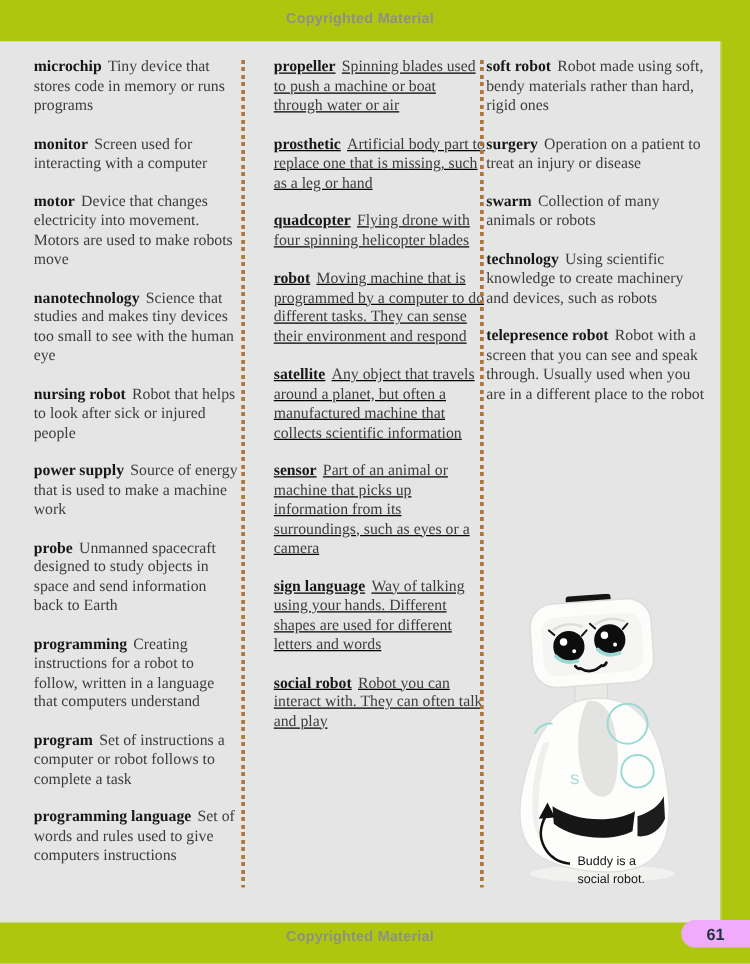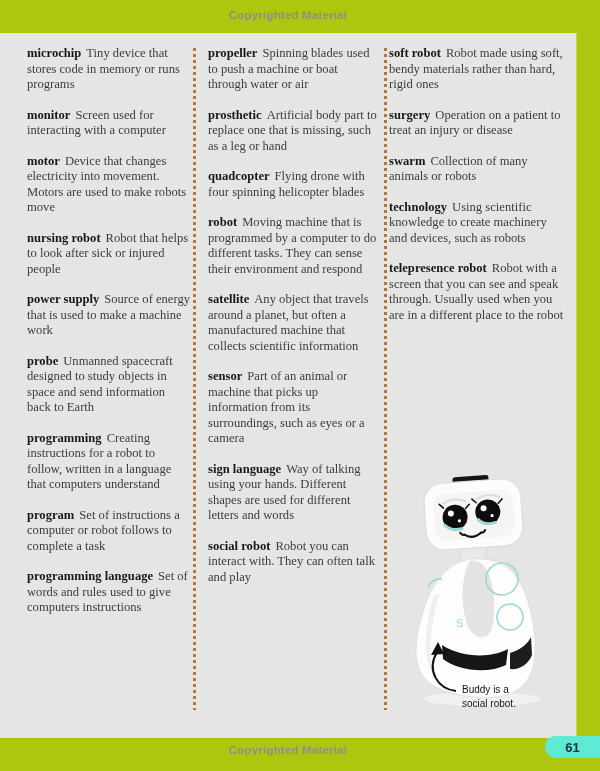--- a/index.html
+++ b/index.html
@@ -14,28 +14,28 @@
   }
   .watermark{
     position:absolute;left:0;width:576px;text-align:center;
     font-family:"Liberation Sans",sans-serif;font-weight:bold;
     font-size:11.5px;color:#8d9183;letter-spacing:.2px;
   }
   .wm-top{top:9px;}
   .wm-bottom{top:744px;}
   .page-badge{
     position:absolute;right:0;top:736px;width:55px;height:22px;
-    background:#5eead4;border-radius:11px 0 0 11px;
+    background:#f0abfc;border-radius:11px 0 0 11px;
     display:flex;align-items:center;justify-content:center;
     font-family:"Liberation Sans",sans-serif;font-weight:bold;
     font-size:13px;color:#17333c;
   }
   .col{position:absolute;top:13px;}
   .col-1{left:27px;width:163px;}
-  .col-2{left:208px;width:170px;}
+  .col-2{left:219px;width:170px;text-decoration:underline;}
   .col-3{left:374px;width:179px;margin-left:15px;}
   .entry{
     margin-bottom:15px;font-size:12.6px;line-height:15.5px;color:#3d3c3a;
   }
   .term{font-weight:bold;color:#181818;margin-right:5px;}
   .divider{
     position:absolute;top:15px;width:3px;height:662px;
     background:repeating-linear-gradient(to bottom,#b1763a 0 3px,transparent 3px 6px);
   }
   .divider-1{left:193px;}
@@ -54,20 +54,21 @@
 <div class="stage">
 
   <div class="watermark wm-top">Copyrighted Material</div>
 
   <div class="page">
 
     <div class="col col-1">
       <div class="entry"><span class="term">microchip</span><span>Tiny device that stores code in memory or runs programs</span></div>
       <div class="entry"><span class="term">monitor</span><span>Screen used for interacting with a computer</span></div>
       <div class="entry"><span class="term">motor</span><span>Device that changes electricity into movement. Motors are used to make robots move</span></div>
+      <div class="entry"><span class="term">nanotechnology</span><span>Science that studies and makes tiny devices too small to see with the human eye</span></div>
       <div class="entry"><span class="term">nursing robot</span><span>Robot that helps to look after sick or injured people</span></div>
       <div class="entry"><span class="term">power supply</span><span>Source of energy that is used to make a machine work</span></div>
       <div class="entry"><span class="term">probe</span><span>Unmanned spacecraft designed to study objects in space and send information back to Earth</span></div>
       <div class="entry"><span class="term">programming</span><span>Creating instructions for a robot to follow, written in a language that computers understand</span></div>
       <div class="entry"><span class="term">program</span><span>Set of instructions a computer or robot follows to complete a task</span></div>
       <div class="entry"><span class="term">programming language</span><span>Set of words and rules used to give computers instructions</span></div>
     </div>
 
     <div class="divider divider-1"></div>
 

